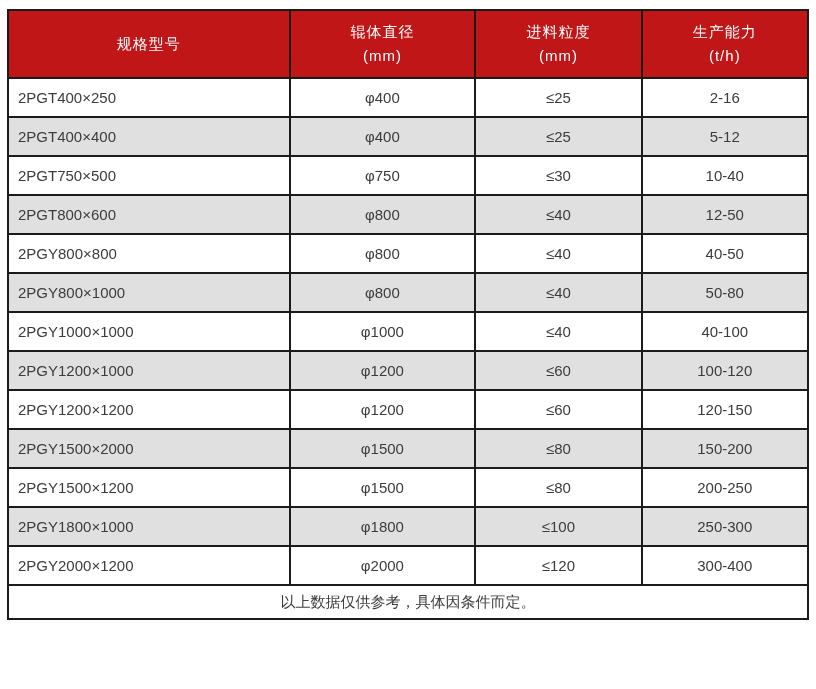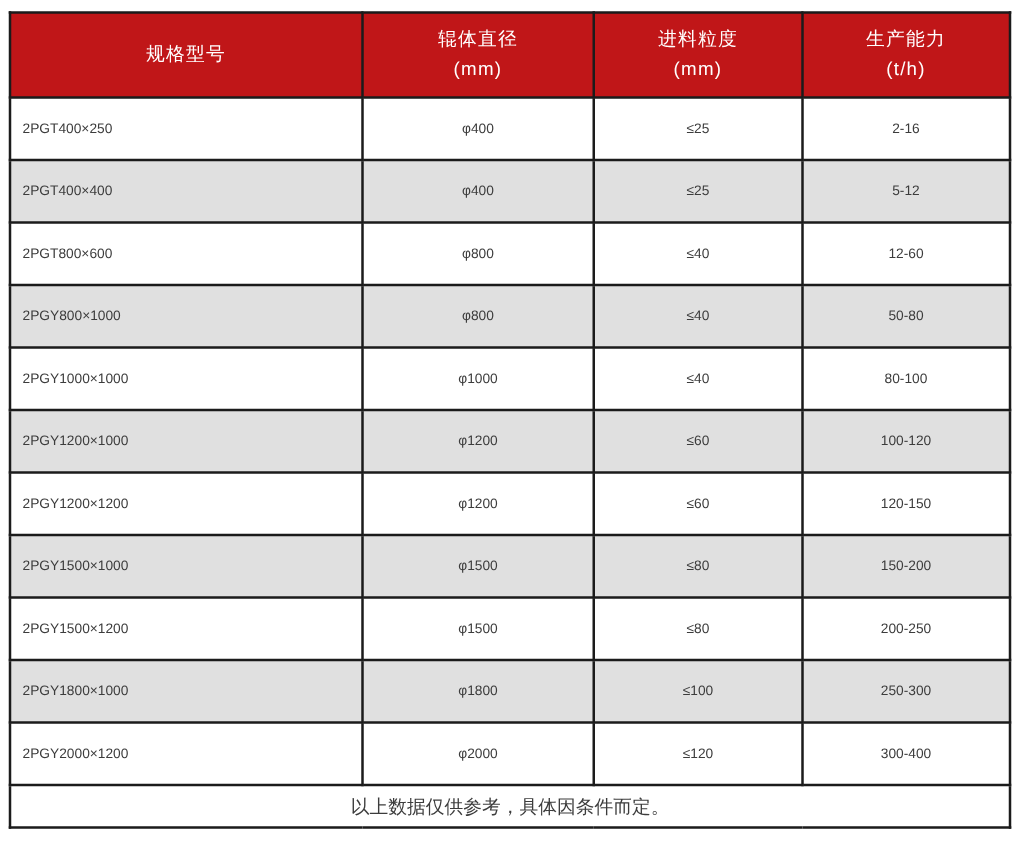--- a/index.html
+++ b/index.html
@@ -42,22 +42,22 @@
     font-weight:normal;
     text-align:center;
     vertical-align:middle;
     letter-spacing:1px;
   }
   thead th .h-line{
     display:block;
     line-height:24px;
   }
   tbody td{
-    height:50px;
-    font-size:11px;
+    height:39px;
+    font-size:15px;
     color:var(--text);
     text-align:center;
     vertical-align:middle;
     background:var(--row-odd-bg);
   }
   tbody tr:nth-child(even) td{
     background:var(--row-even-bg);
   }
   tbody td:first-child{
     text-align:left;
@@ -109,51 +109,63 @@
           <td>≤25</td>
           <td>2-16</td>
         </tr>
         <tr>
           <td>2PGT400×400</td>
           <td>φ400</td>
           <td>≤25</td>
           <td>5-12</td>
         </tr>
         <tr>
+          <td>2PGT750×500</td>
+          <td>φ750</td>
+          <td>≤30</td>
+          <td>10-40</td>
+        </tr>
+        <tr>
           <td>2PGT800×600</td>
           <td>φ800</td>
           <td>≤40</td>
-          <td>12-60</td>
+          <td>12-50</td>
+        </tr>
+        <tr>
+          <td>2PGY800×800</td>
+          <td>φ800</td>
+          <td>≤40</td>
+          <td>40-50</td>
         </tr>
         <tr>
           <td>2PGY800×1000</td>
           <td>φ800</td>
           <td>≤40</td>
           <td>50-80</td>
         </tr>
         <tr>
           <td>2PGY1000×1000</td>
           <td>φ1000</td>
           <td>≤40</td>
-          <td>80-100</td>
+          <td>40-100</td>
         </tr>
         <tr>
           <td>2PGY1200×1000</td>
           <td>φ1200</td>
           <td>≤60</td>
           <td>100-120</td>
         </tr>
         <tr>
           <td>2PGY1200×1200</td>
           <td>φ1200</td>
           <td>≤60</td>
           <td>120-150</td>
         </tr>
         <tr>
-          <td>2PGY1500×1000</td>
+          <td>2PGY1500×2000</td>
           <td>φ1500</td>
           <td>≤80</td>
           <td>150-200</td>
         </tr>
         <tr>
           <td>2PGY1500×1200</td>
           <td>φ1500</td>
           <td>≤80</td>
           <td>200-250</td>
         </tr>

